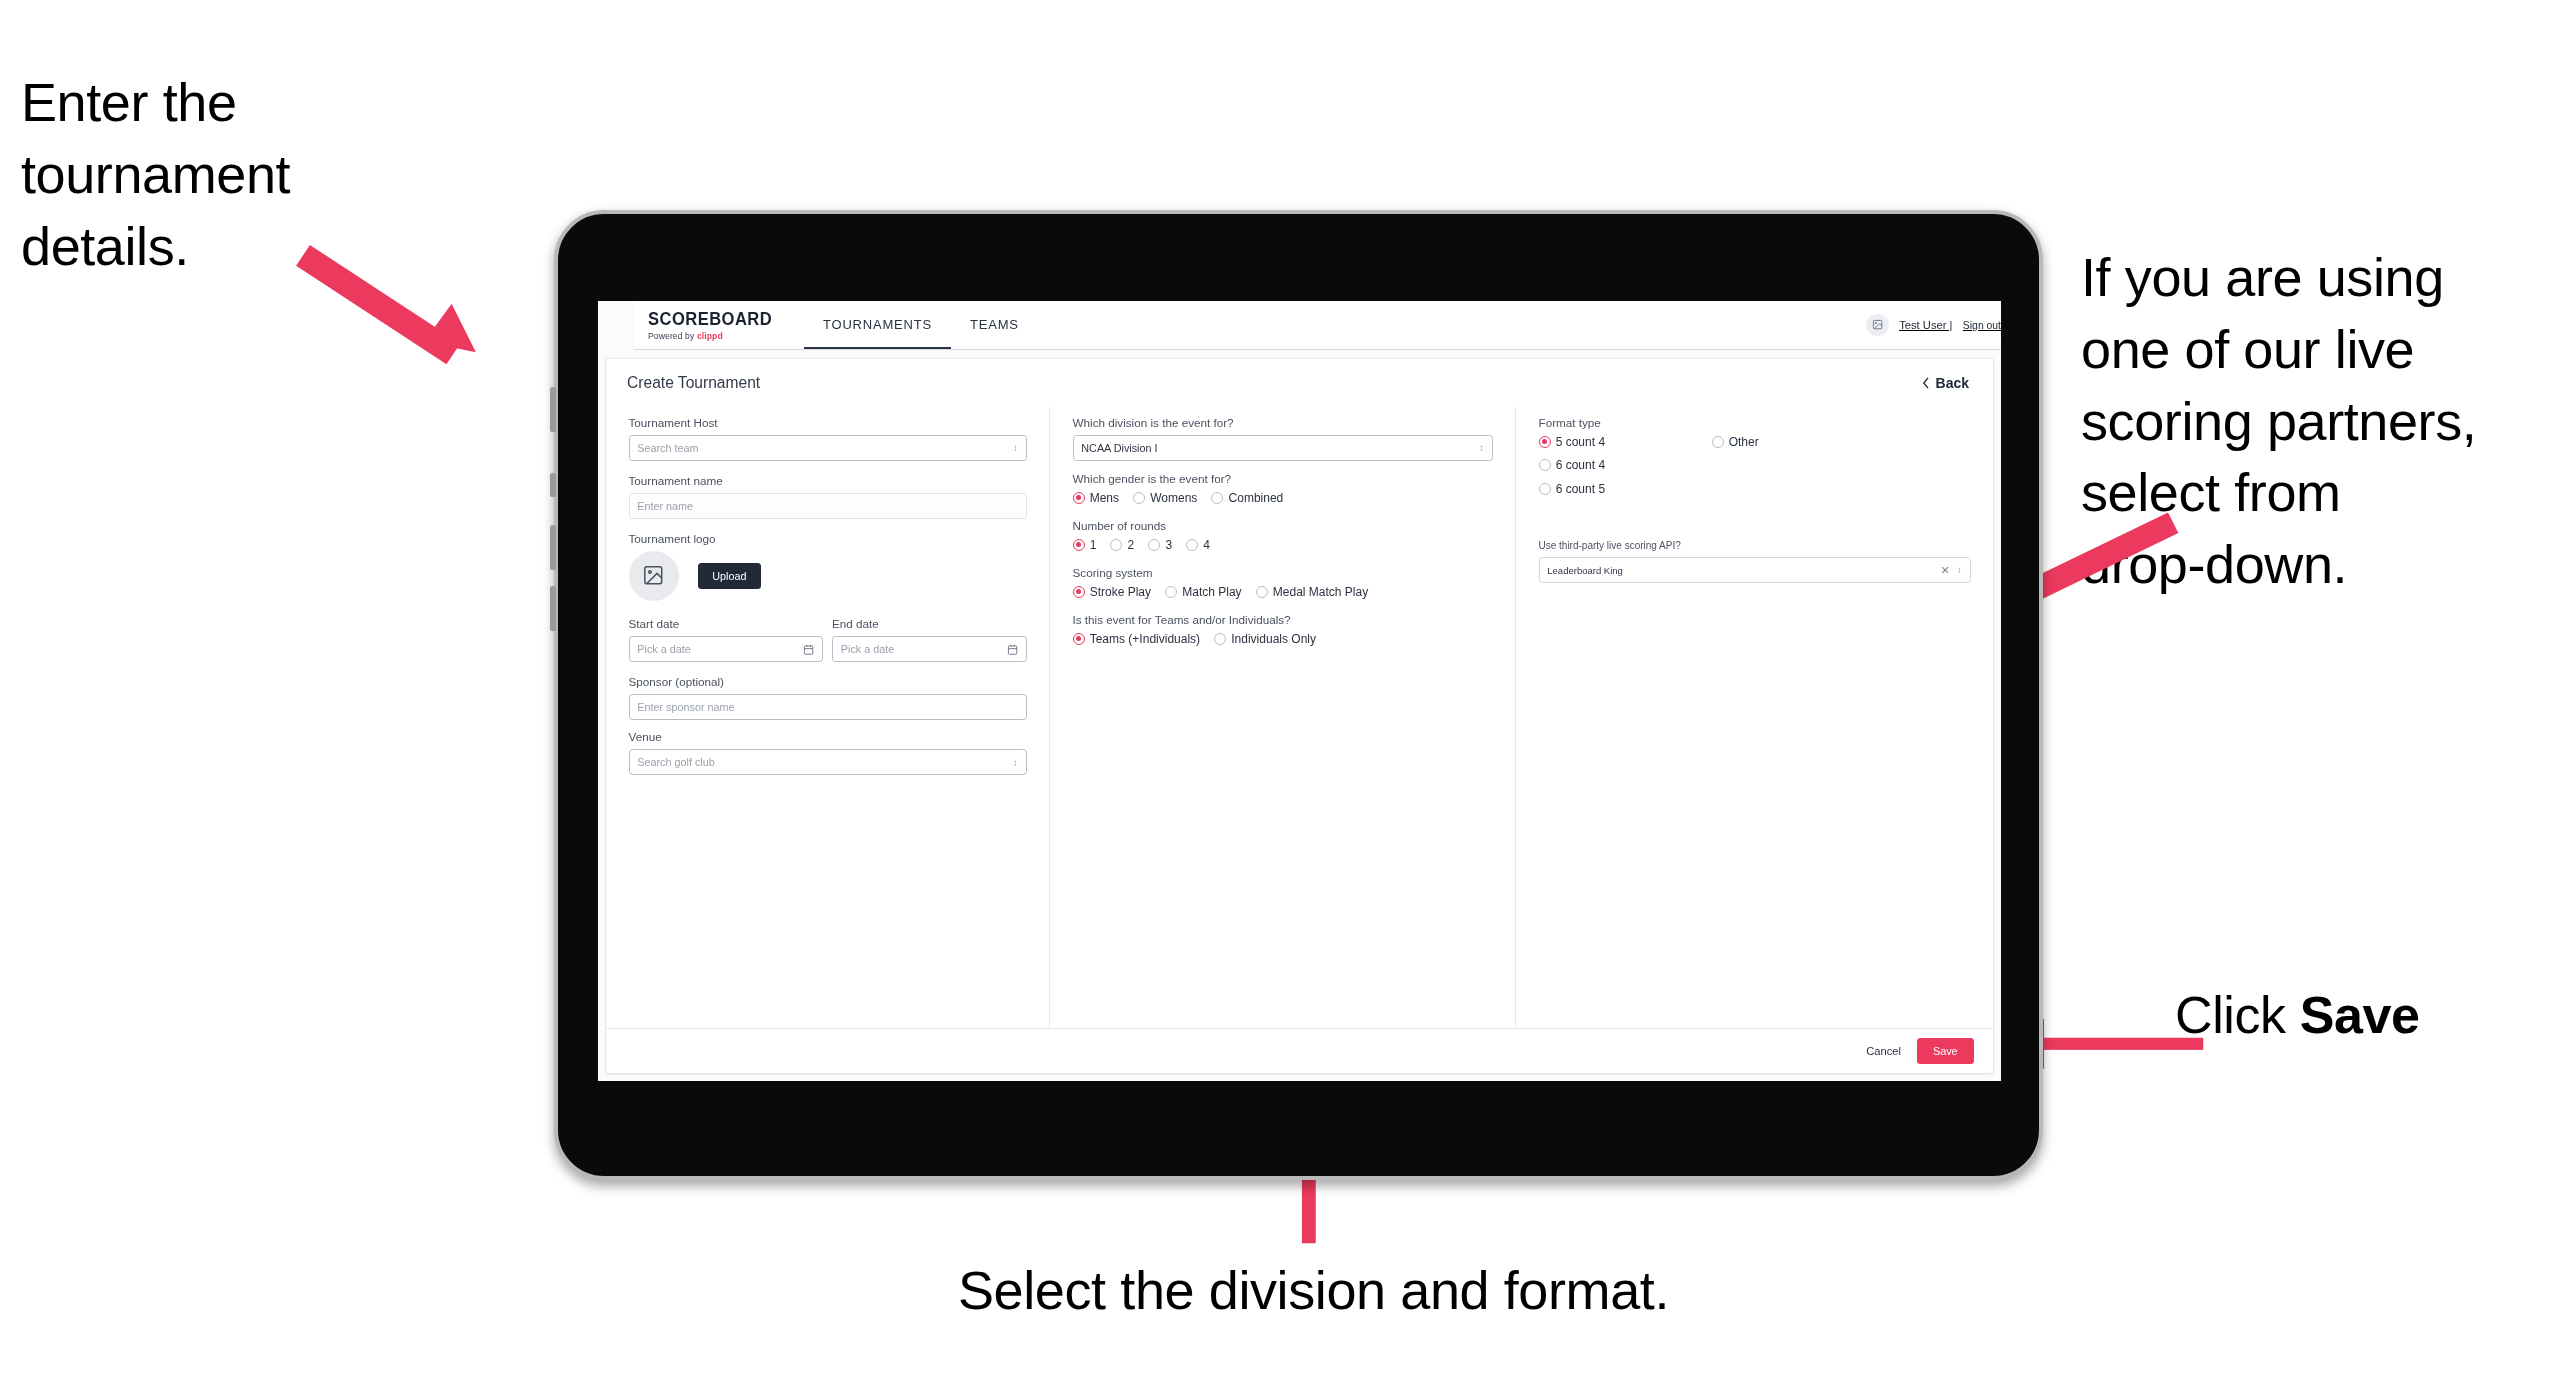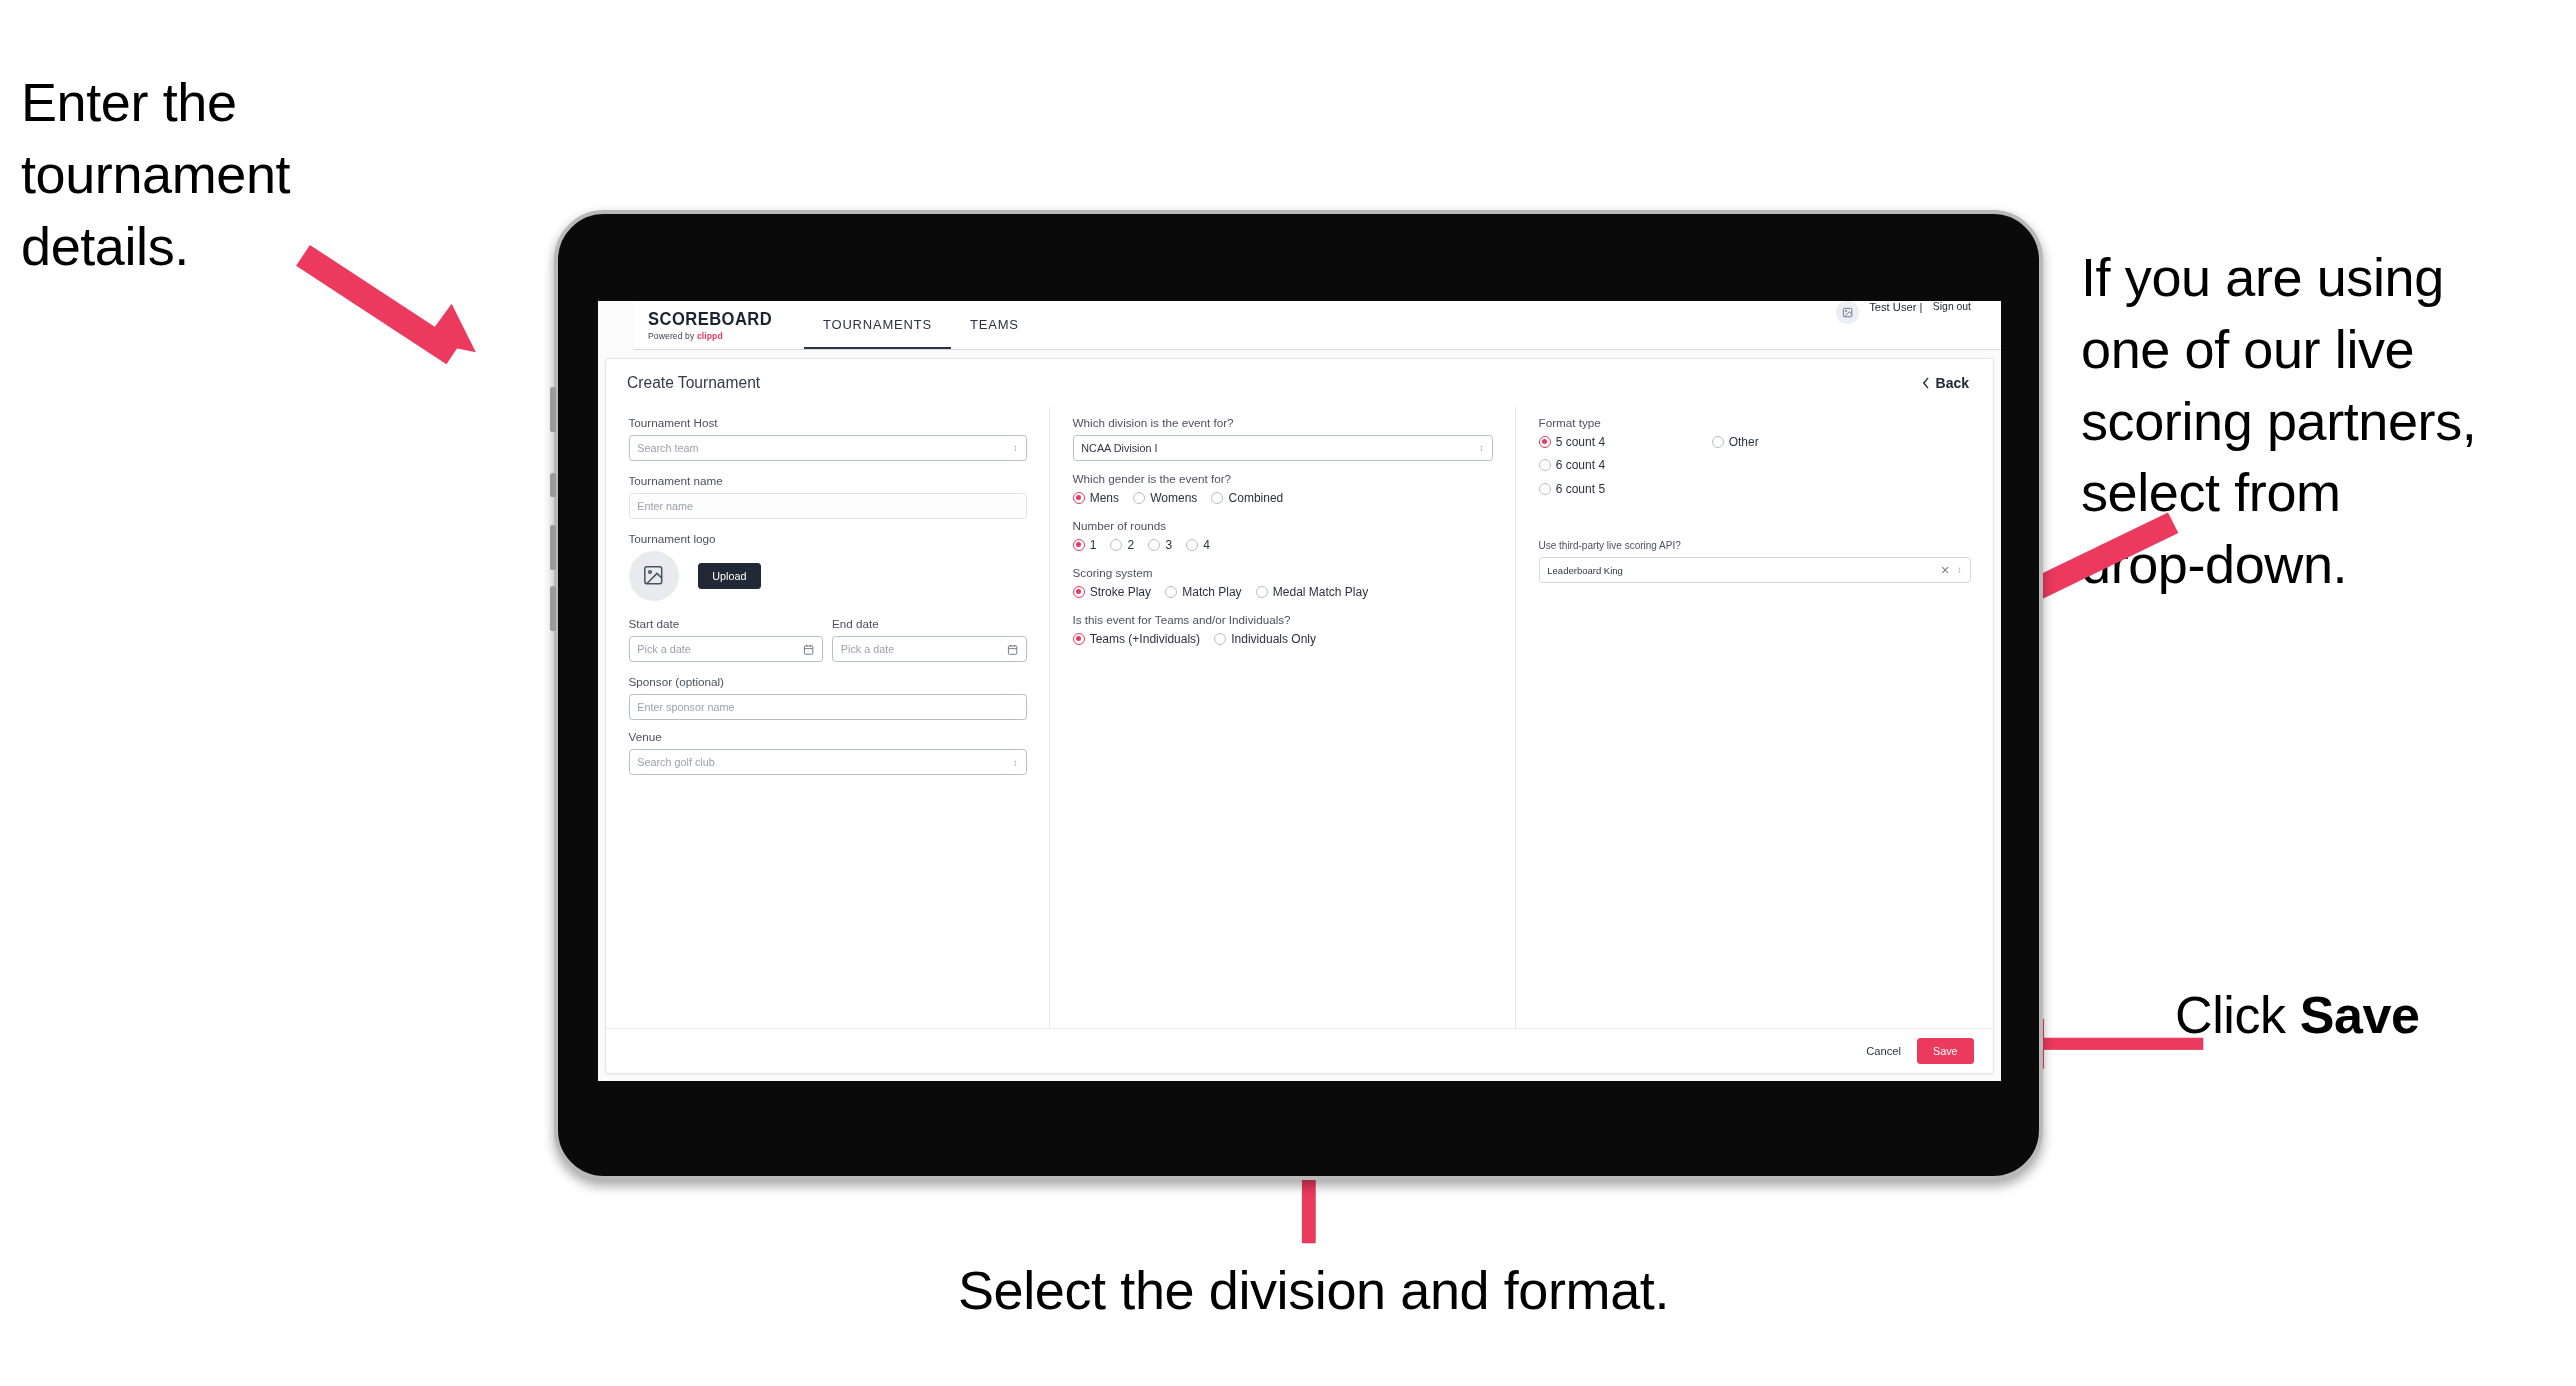--- a/index.html
+++ b/index.html
@@ -70,22 +70,22 @@
   .brand-sub { font-size: 8.6px; color: #3c4354; margin-top: 1.7px; letter-spacing: 0.1px; }
   .brand-sub .clippd { color: #e8395f; font-weight: 700; }
 
   .navtab {
     display: flex; align-items: center; padding: 0 19px;
     font-size: 13px; letter-spacing: 0.8px; color: #2b3342;
     border-bottom: 2.6px solid transparent; cursor: pointer;
   }
   .navtab.active { border-bottom-color: #2b3446; font-weight: 400; align-items: center; }
 
-  .navright { margin-left: auto; display: flex; 
-              padding-right: 30px; gap: 10.4px; }
+  .navright { margin-left: auto; display: flex; align-items: center;
+              padding-right: 0; gap: 10.4px; text-decoration: underline; }
   .avatar {
     width: 22.5px; height: 22.5px; border-radius: 50%;
     background: #eceef3; display: flex; align-items: center;
     justify-content: center; color: #6c7384;
   }
   .user-label { font-size: 11.2px; color: #232a37; }
   .signout { font-size: 10.4px; color: #232a37; cursor: pointer; }
 
   
   #card {

